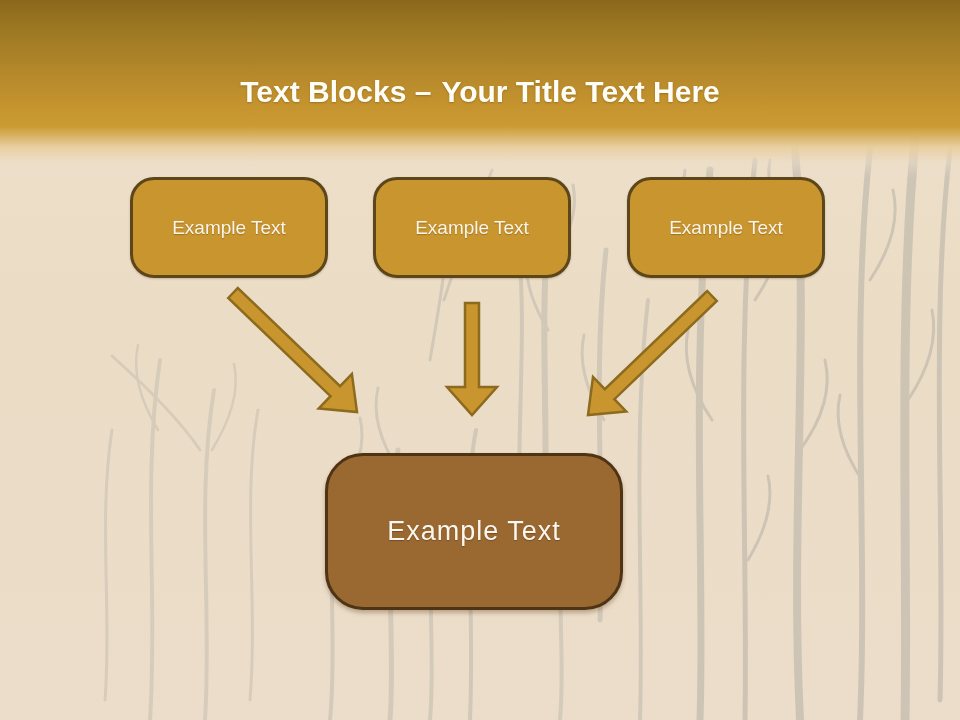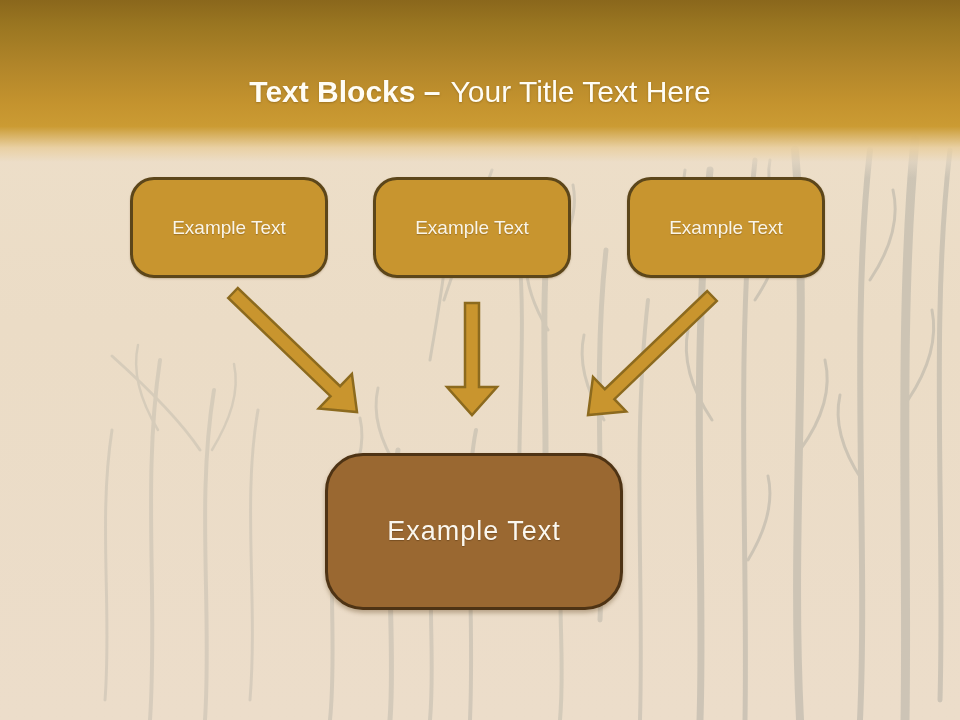--- a/index.html
+++ b/index.html
@@ -20,21 +20,21 @@
       #8a671c 0%, #9a7621 14%, #b2862a 38%, #c4932e 58%, #cb9b33 71%,
       rgba(233,207,160,0.92) 83%, rgba(236,221,200,0.55) 91%, rgba(236,221,200,0) 100%);
   }
   .title{
     position:absolute;left:0;top:54px;width:960px;
     text-align:center;color:#fffdf5;font-size:30px;line-height:1.2;
     text-shadow:0 1px 2px rgba(90,60,10,0.35);
     white-space:nowrap;
   }
   .title .t-bold{font-weight:700;margin-right:10px;}
-  .title .t-reg{font-weight:400;}
+  .title .t-reg{font-weight:700;}
   
   .gold-box{
     position:absolute;top:177px;width:198px;height:101px;
     background:#c8952f;border:3px solid #5c461a;border-radius:24px;
     box-sizing:border-box;
     display:flex;align-items:center;justify-content:center;
     color:#faf5e8;font-size:19px;
     text-shadow:0 1px 1px rgba(80,50,10,0.35);
     box-shadow:0 1px 2px rgba(90,60,20,0.25);
   }

